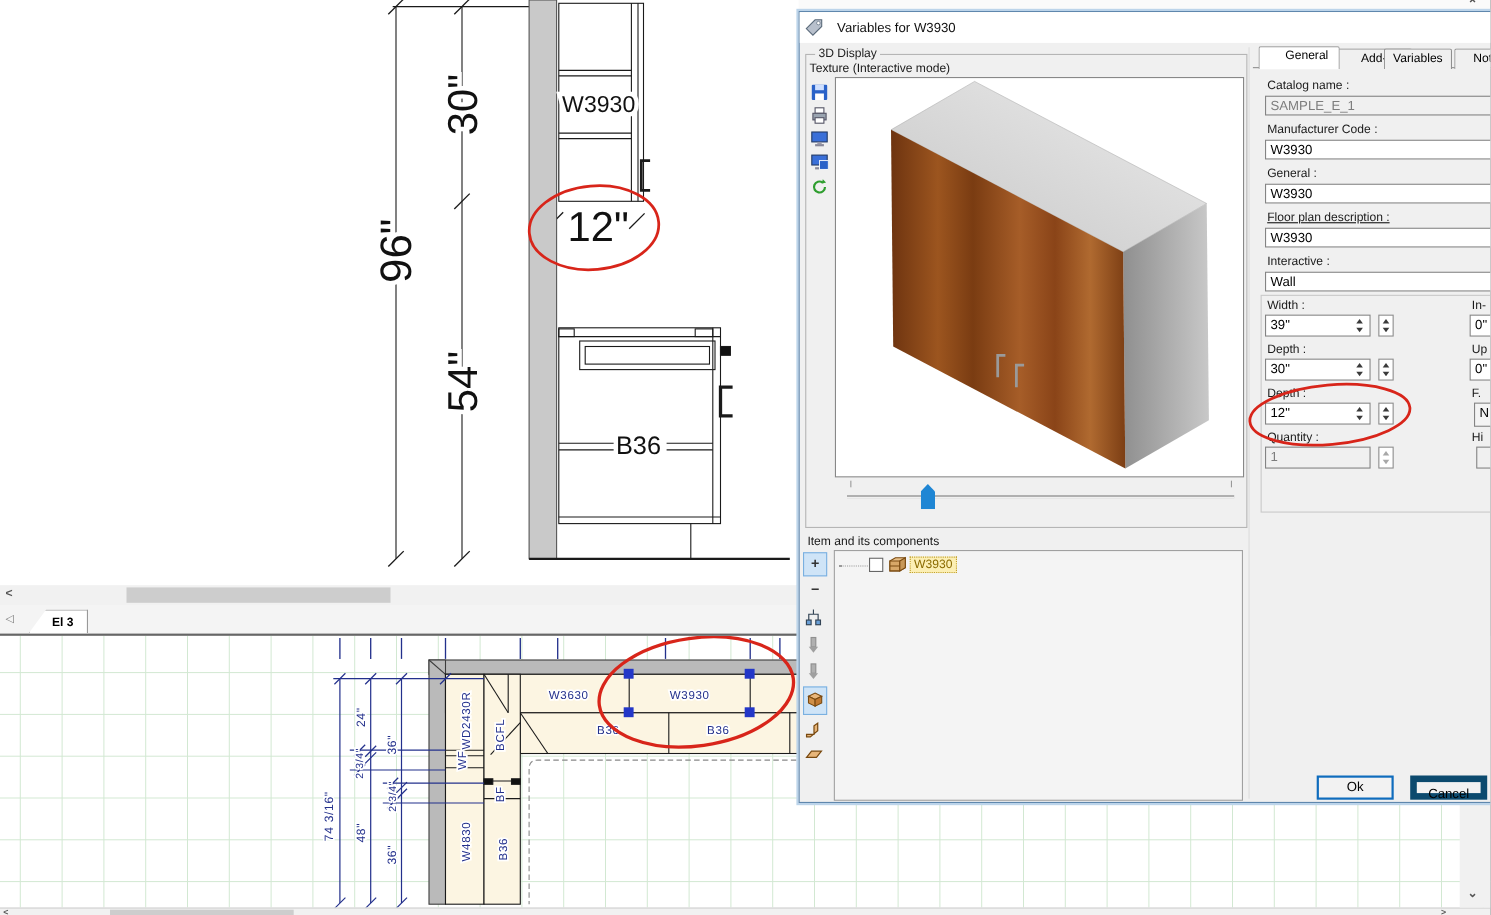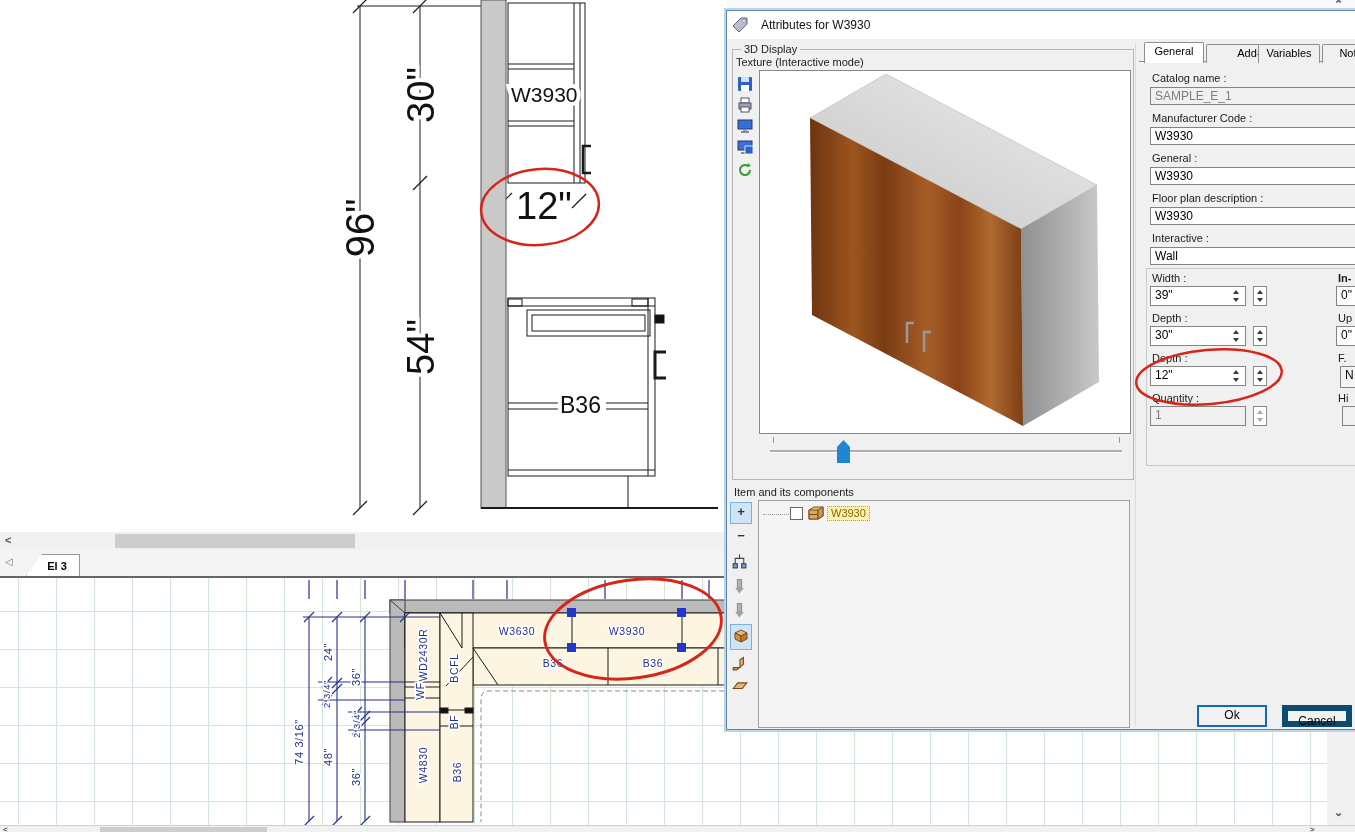--- a/index.html
+++ b/index.html
@@ -253,21 +253,21 @@
     <div class="sarrow" style="left:7px;top:77px;">⌄</div>
   </div>
 
   <div id="dlg" class="abs">
 
     <div id="dlg-title">
       <svg class="ticon" style="top:5px;" viewBox="0 0 18 18">
         <path d="M2,10 L10,2 h6 v6 L8,16 z" fill="#b8c0cc" stroke="#5a6a7a"></path>
         <circle cx="13" cy="5" r="1.6" fill="#fff" stroke="#5a6a7a" stroke-width="0.6"></circle>
       </svg>
-      <span>Attributes for W3930</span>
+      <span>Variables for W3930</span>
     </div>
 
     <div class="gbox" style="left:5px;top:38px;width:400px;height:429px;">
       <div class="gbt">3D Display</div>
       <div class="lbl" style="left:3px;top:6px;">Texture (Interactive mode)</div>
 
       <svg class="ticon" style="top:26px;width:16px;height:16px;" viewBox="0 0 16 16">
         <rect x="1" y="1" width="14" height="14" rx="1" fill="#2a62c8"></rect>
           <rect x="4" y="1" width="8" height="5" fill="#cfe0ff"></rect>
           <rect x="4" y="9" width="8" height="6" fill="#fff"></rect>
@@ -368,32 +368,32 @@
         <polygon points="2,5 11,5 11,14 2,14" fill="#d8a868" stroke="#7a4a10"></polygon>
         <line x1="2" y1="9.5" x2="11" y2="9.5" stroke="#7a4a10"></line>
           <polygon points="11,5 16,2 16,11 11,14" fill="#c89858" stroke="#7a4a10"></polygon>
       </svg>
       <div class="nodelbl" style="left:68px;top:5px;">W3930</div>
     </div>
 
     <div class="sep" style="left:408px;top:32px;width:1px;height:683px;"></div>
 
     <div class="sep" style="left:412px;top:50px;width:228px;height:1px;background:#8f8f8f;"></div>
-    <div class="tab sel" style="left:417px;top:31px;width:58px;height:18px;">General</div>
+    <div class="tab sel" style="left:417px;top:31px;width:58px;height:18px;padding-left:14px;">General</div>
     <div class="tab" style="left:479px;top:33px;width:48px;padding-left:28px;">Add-Ons</div>
     <div class="tab" style="left:531px;top:33px;width:60px;">Variables</div>
     <div class="tab" style="left:595px;top:33px;width:56px;">Note</div>
 
     <div class="lbl" style="left:425px;top:61px;">Catalog name :</div>
     <div class="inp dis" style="left:423px;top:76px;width:220px;">SAMPLE_E_1</div>
     <div class="lbl" style="left:425px;top:101px;">Manufacturer Code :</div>
     <div class="inp" style="left:423px;top:116px;width:220px;">W3930</div>
     <div class="lbl" style="left:425px;top:141px;">General :</div>
     <div class="inp" style="left:423px;top:156px;width:220px;">W3930</div>
-    <div class="lbl" style="left:425px;top:181px;">Floor plan description :</div>
+    <div class="lbl" style="left:425px;top:181px;text-decoration:underline;">Floor plan description :</div>
     <div class="inp" style="left:423px;top:196px;width:220px;">W3930</div>
     <div class="lbl" style="left:425px;top:221px;">Interactive :</div>
     <div class="inp" style="left:423px;top:236px;width:220px;">Wall</div>
 
     <div class="gbox" style="left:419px;top:257px;width:225px;height:196px;border-color:#c9c9c9;"></div>
 
     <div class="lbl" style="left:425px;top:261px;">Width :</div>
     <div class="inp" style="left:423px;top:275px;width:96px;height:20px;">39"</div>
     <div class="spin inset" style="left:503px;top:276px;">
         <i class="up"></i>
@@ -426,21 +426,21 @@
         <i class="dn"></i>
       </div>
 
     <div class="lbl" style="left:425px;top:381px;">Quantity :</div>
     <div class="inp dis" style="left:423px;top:395px;width:96px;height:20px;">1</div>
     <div class="spin dis" style="left:526px;top:395px;">
         <i class="up"></i>
         <i class="dn"></i>
       </div>
 
-    <div class="lbl" style="left:611px;top:261px;font-weight:bold;">In-</div>
+    <div class="lbl" style="left:611px;top:261px;">In-</div>
     <div class="inp" style="left:609px;top:275px;width:40px;height:20px;">0"</div>
     <div class="lbl" style="left:611px;top:301px;">Up</div>
     <div class="inp" style="left:609px;top:315px;width:40px;height:20px;">0"</div>
     <div class="lbl" style="left:611px;top:341px;">F.</div>
     <div class="inp" style="left:613px;top:355px;width:36px;height:22px;background:#f4f4f4;">N</div>
     <div class="lbl" style="left:611px;top:381px;">Hi</div>
     <div class="inp dis" style="left:615px;top:395px;width:34px;height:20px;"></div>
 
     <div class="btn focus" style="left:470px;top:694px;">Ok</div>
     <div class="btn" style="left:555px;top:694px;">Cancel</div>

